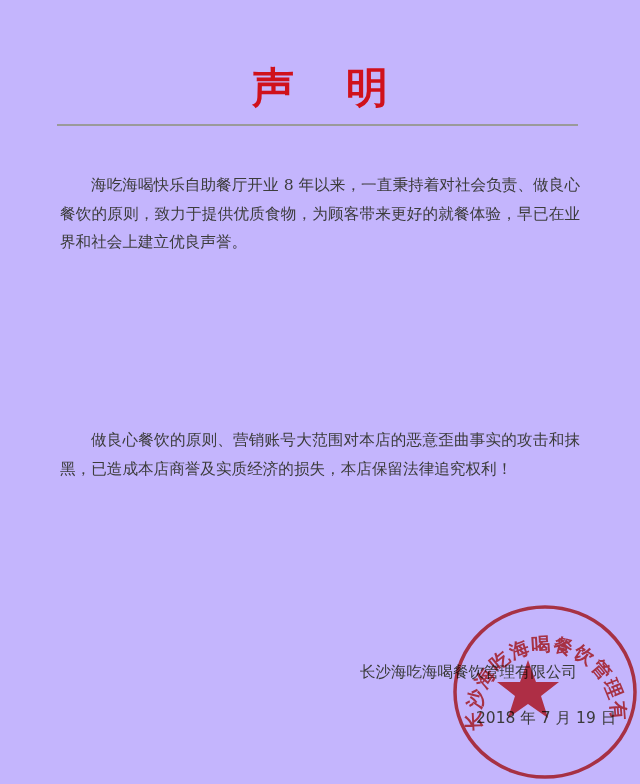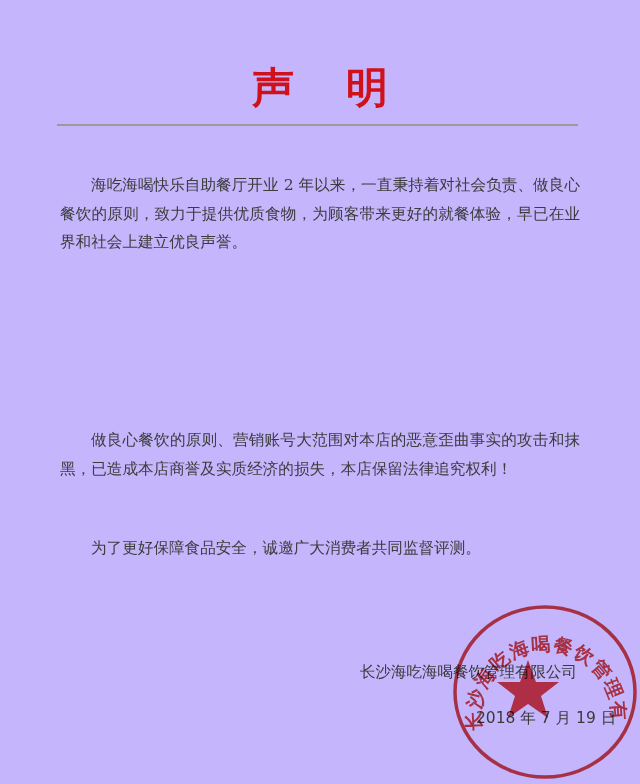--- a/index.html
+++ b/index.html
@@ -100,31 +100,28 @@
 
 <div class="page">
 
   <div class="title">
     <span class="ch">声</span><span class="gap"></span><span class="ch">明</span>
   </div>
 
   <div class="divider"></div>
 
   <div class="body-text p1">
-    <p class="para">海吃海喝快乐自助餐厅开业 2 年以来，一直秉持着对社会负责、做良心餐饮的原则，致力于提供优质食物，为顾客带来更好的就餐体验，早已在业界和社会上建立优良声誉。</p>
+    <p class="para">海吃海喝快乐自助餐厅开业 8 年以来，一直秉持着对社会负责、做良心餐饮的原则，致力于提供优质食物，为顾客带来更好的就餐体验，早已在业界和社会上建立优良声誉。</p>
   </div>
 
 
   <div class="body-text p3">
     <p class="para">做良心餐饮的原则、营销账号大范围对本店的恶意歪曲事实的攻击和抹黑，已造成本店商誉及实质经济的损失，本店保留法律追究权利！</p>
   </div>
 
-  <div class="body-text p4">
-    <p class="para">为了更好保障食品安全，诚邀广大消费者共同监督评测。</p>
-  </div>
 
   <div class="signature company">长沙海吃海喝餐饮管理有限公司</div>
   <div class="signature date">2018 年 7 月 19 日</div>
 
   <svg class="stamp" viewBox="0 0 188 178" xmlns="http://www.w3.org/2000/svg">
     <defs>
       <path id="sealArc" d="M 30 128 A 66 66 0 1 1 160 118" fill="none"></path>
     </defs>
     <ellipse cx="93" cy="88" rx="90" ry="85" fill="none" stroke="#d42a2a" stroke-width="3.5"></ellipse>
     <text font-family="DejaVu Sans, Liberation Sans, sans-serif" font-size="19" font-weight="bold" fill="#d42a2a" letter-spacing="1.5">

